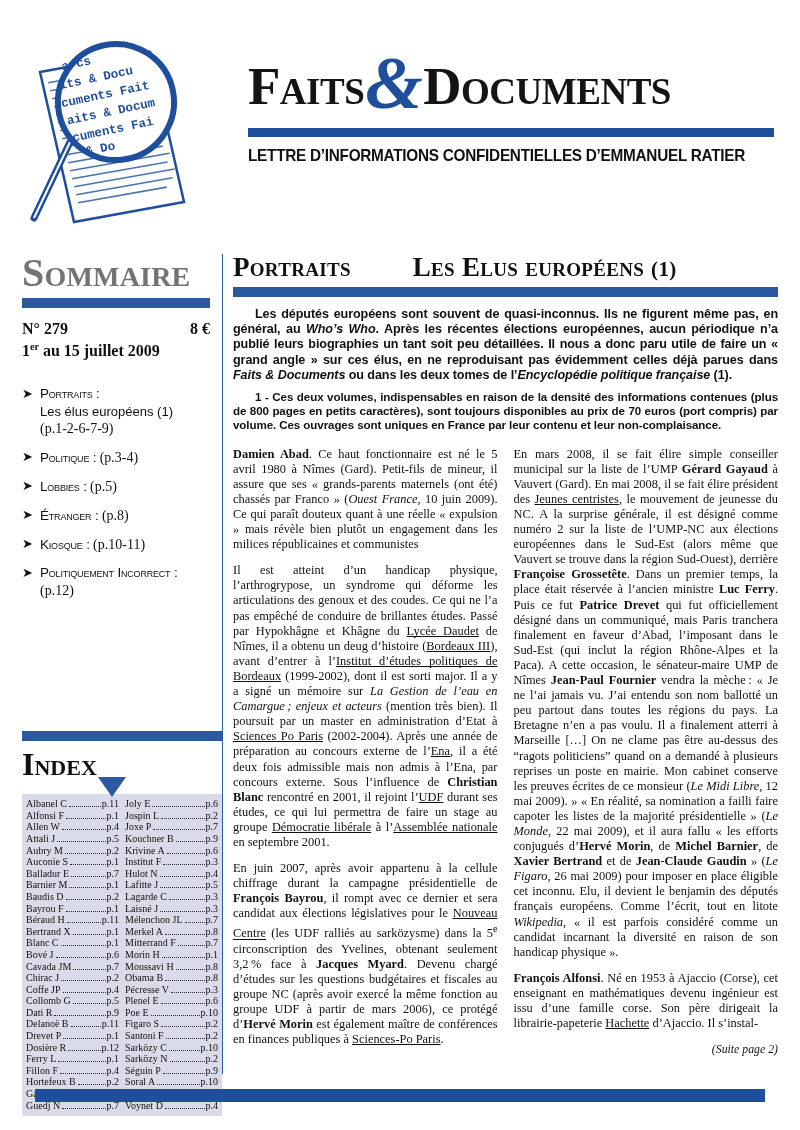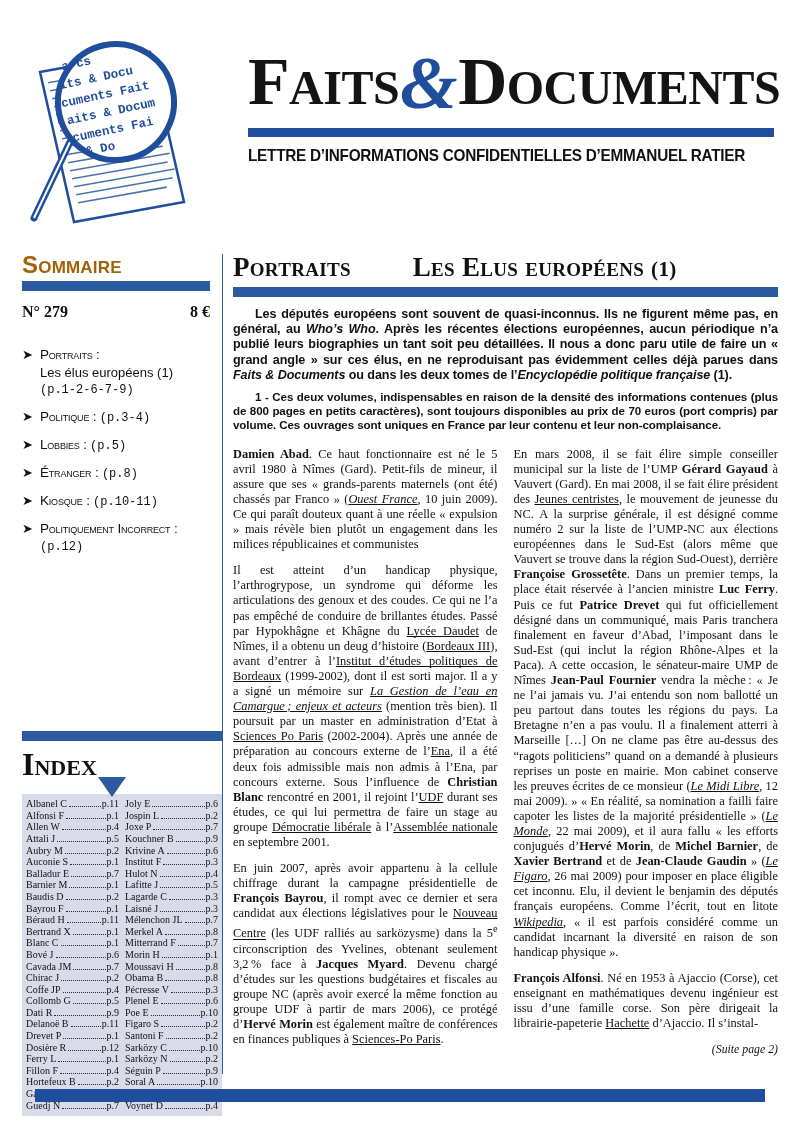--- a/index.html
+++ b/index.html
@@ -44,21 +44,21 @@
   }
   .wordmark .amp {
     color: #1f4e9c;
     font-family: "Liberation Serif", "DejaVu Serif", serif;
     font-size: 74px;
     font-style: italic;
     font-weight: 700;
     vertical-align: -4px;
     padding: 0 1px;
   }
-  .wordmark .cap { font-size: 68px; }
+  .wordmark .cap { font-size: 53px; }
   .rule-blue {
     background: #1f4e9c;
     height: 9px;
     margin-top: 10px;
     width: 100%;
   }
   .subtitle {
     font-family: "Liberation Sans", "DejaVu Sans", sans-serif;
     font-weight: 700;
     font-size: 16.5px;
@@ -91,27 +91,27 @@
     align-self: stretch;
     min-height: 820px;
   }
   .col-right {
     flex: 1 1 auto;
     position: relative;
   }
 
   
   .section-title {
-    font-family: Liberation Sans, sans-serif;
-    font-weight: 700;
-    font-size: 24px;
+    font-family: Liberation Serif, serif;
+    font-weight: 700;
+    font-size: 40px;
     font-variant: small-caps;
     letter-spacing: 0.2px;
     line-height: 1.05;
-    color: #a16207;
+    color: #737373;
     margin: 4px 0 4px 0;
   }
   .bar-blue {
     background: #2c5aa0;
     height: 10px;
     width: 100%;
   }
   .issue-row {
     display: flex;
     justify-content: space-between;
@@ -152,22 +152,22 @@
     font-size: 13.5px;
     letter-spacing: -0.2px;
   }
   .toc-sub {
     display: block;
     font-family: "Liberation Sans", "DejaVu Sans", sans-serif;
     font-size: 13px;
     margin-top: 1px;
   }
   .toc-pages {
-    font-family: Liberation Mono, monospace;
-    font-size: 12px;
+    font-family: Liberation Serif, serif;
+    font-size: 14px;
   }
 
   
   .index-block {
     position: absolute;
     left: 0; top: 483px;
     width: 200px;
   }
   .index-title {
     font-family: "Liberation Serif", "DejaVu Serif", serif;
@@ -269,21 +269,21 @@
     flex: 1 1 50%;
     font-family: "Liberation Serif", "DejaVu Serif", serif;
     font-size: 12.4px;
     line-height: 15.1px;
     text-align: justify;
     hyphens: manual;
   }
   .art-col p { margin: 0 0 11px 0; }
   .art-col p:last-child { margin-bottom: 14px; }
   .art-col b { font-weight: 700; }
-  .art-col i { font-style: italic; text-decoration: underline; }
+  .art-col i { font-style: italic; }
   .art-col u { text-decoration: underline; text-decoration-skip-ink: none; }
   .suite {
     text-align: right;
     font-style: italic;
     font-size: 11.8px;
     margin-top: 5px;
   }
 
   
   .footer-bar {
@@ -352,20 +352,23 @@
   <div class="col-left">
 
     <div>
       <div class="section-title">Sommaire</div>
       <div class="bar-blue"></div>
 
       <div class="issue-row">
         <span>N° 279</span>
         <span>8 €</span>
       </div>
+      <div class="issue-date">
+        <span>1</span><sup>er</sup><span> au 15 juillet 2009</span>
+      </div>
 
       <div class="toc">
 
         <div class="toc-item">
           <span class="toc-arrow">➤</span>
           <span class="toc-text">
             <span class="toc-cat">Portraits :</span>
             <span class="toc-sub">Les élus européens (1)</span>
             <span class="toc-pages">(p.1-2-6-7-9)</span>
           </span>

